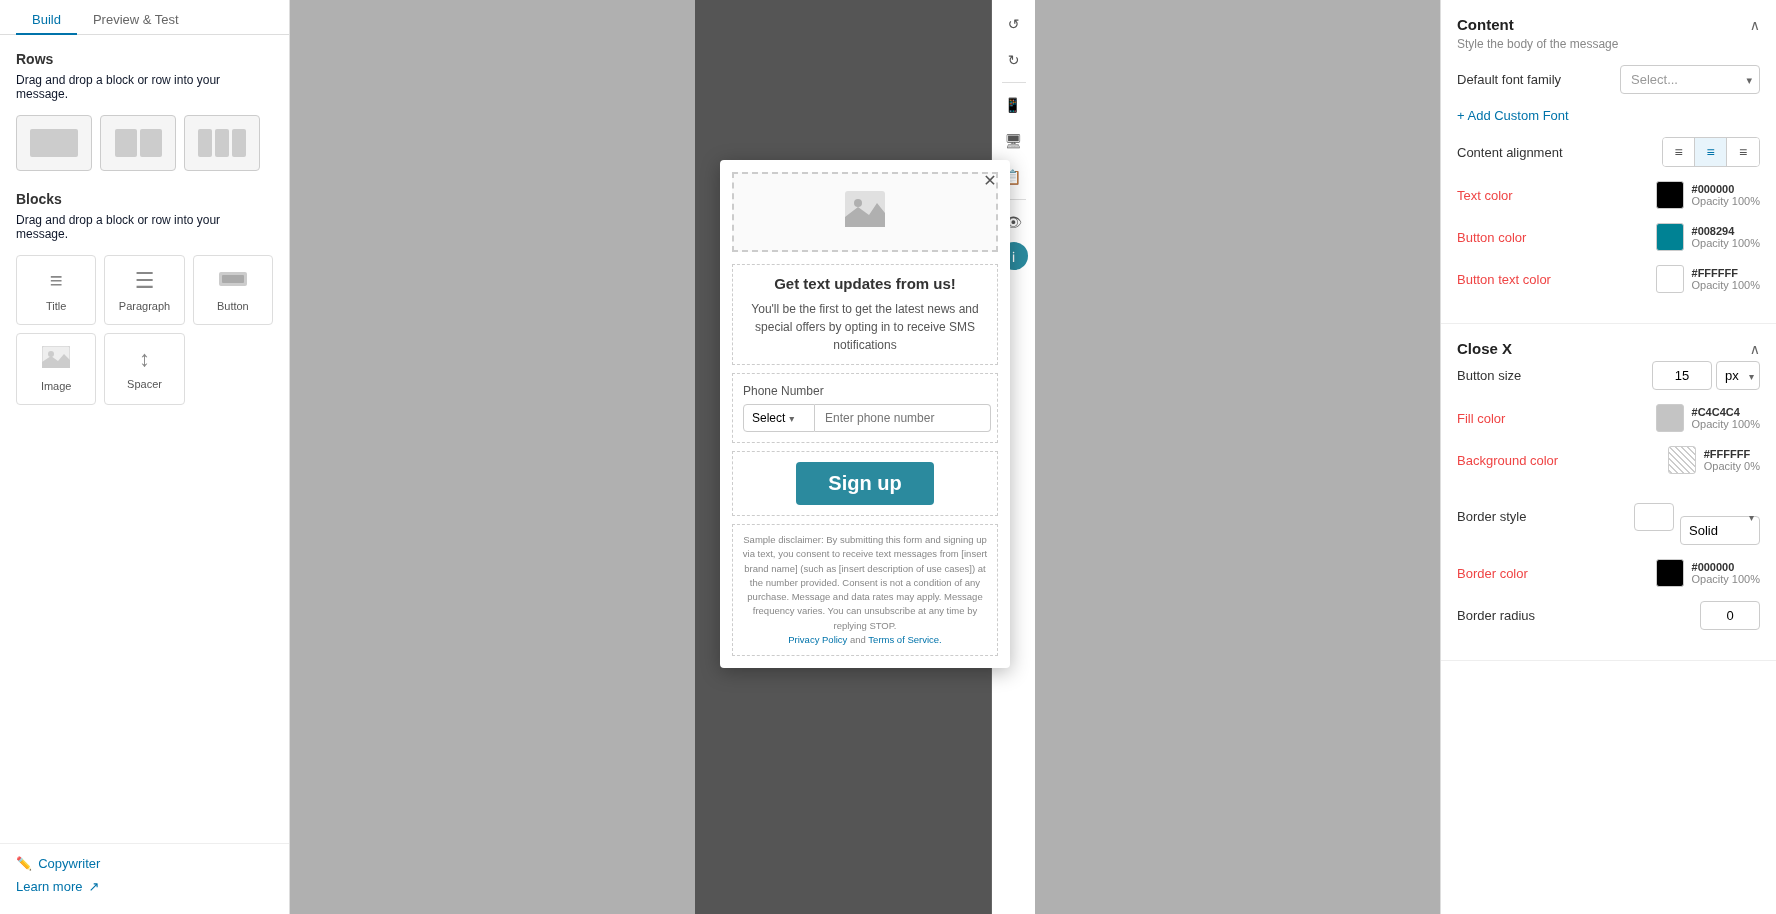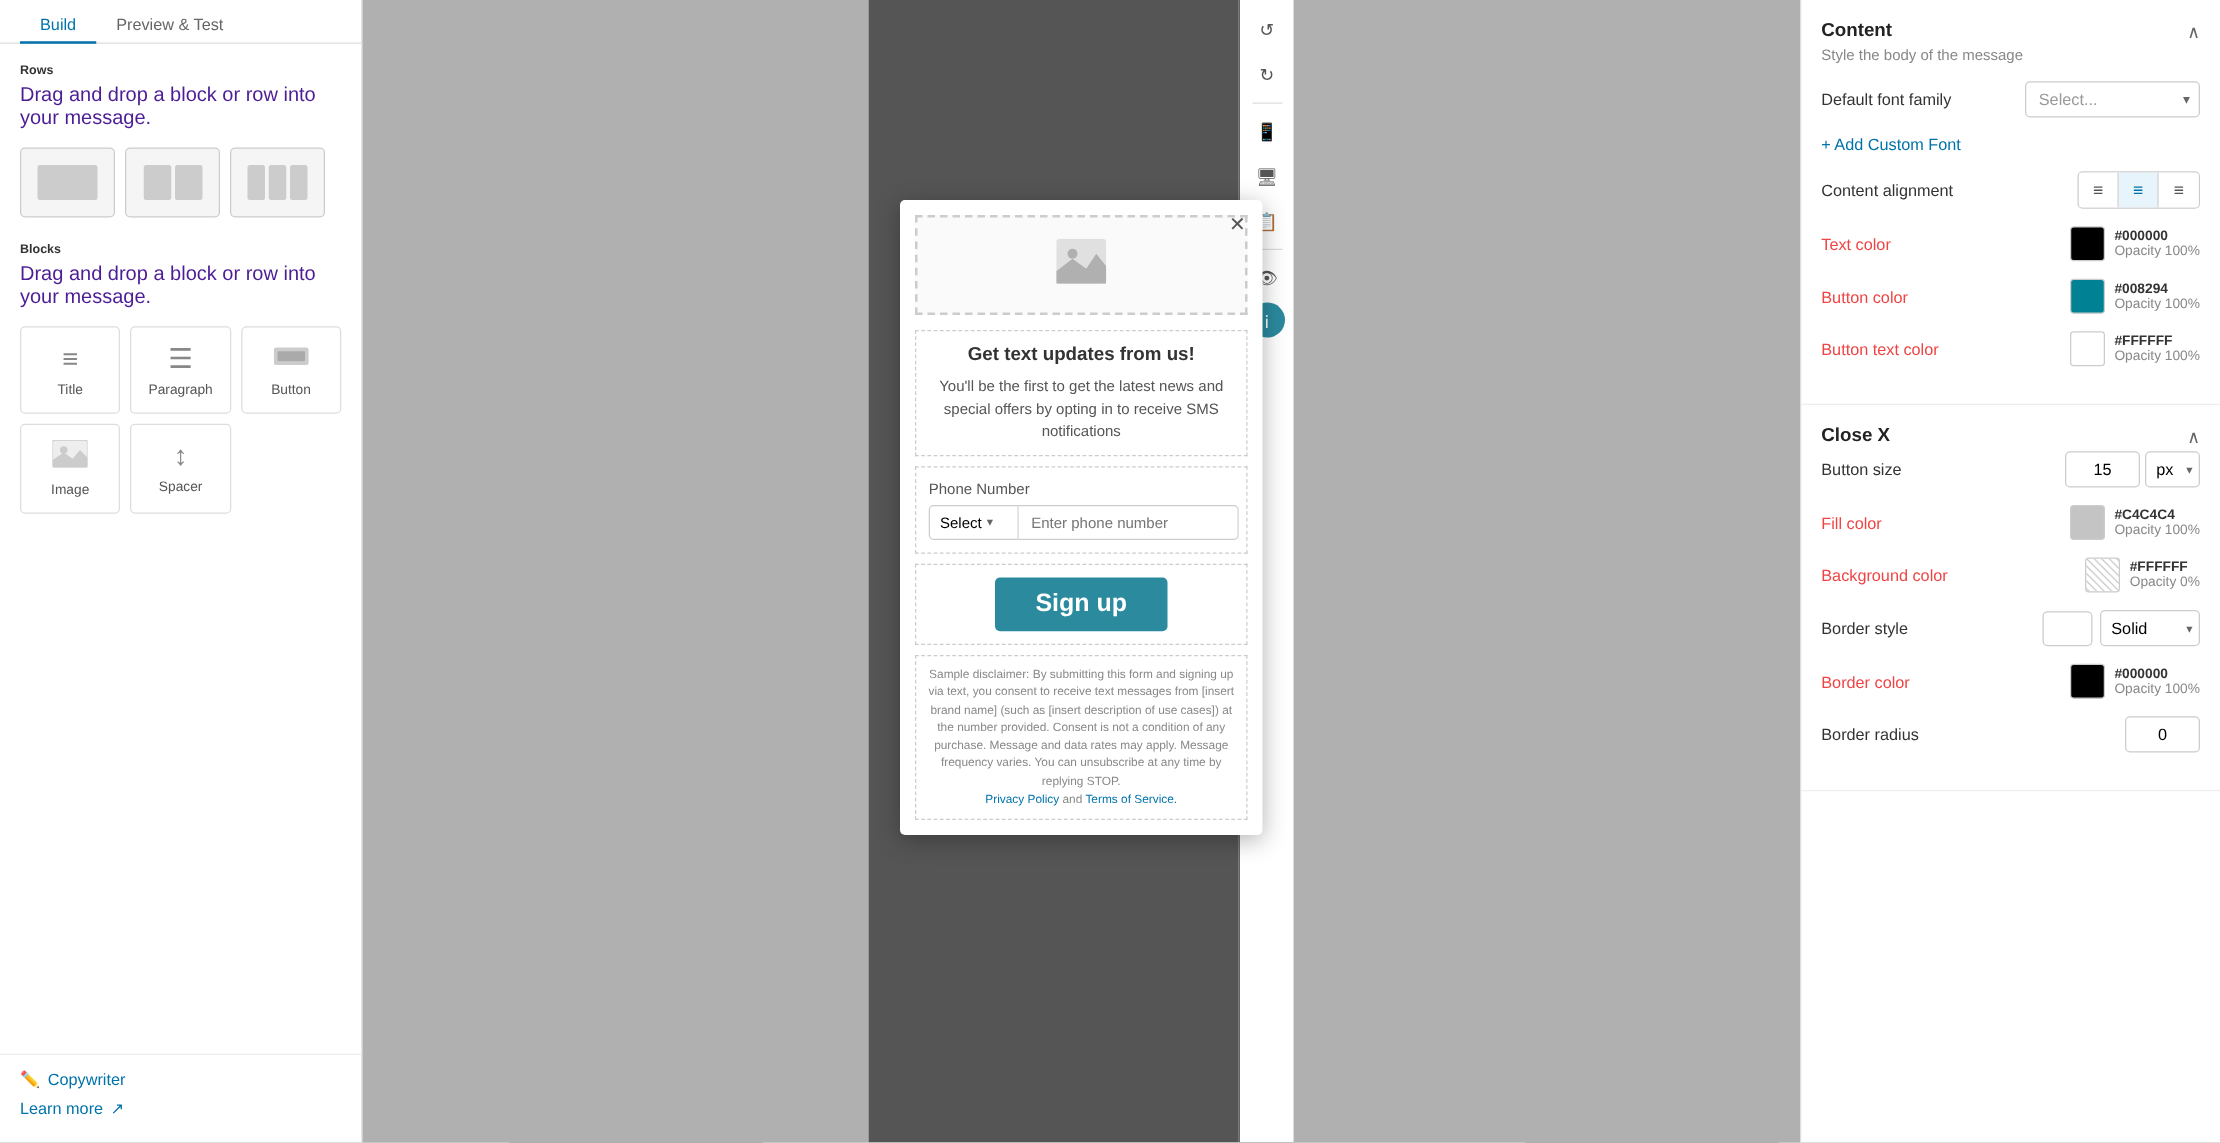--- a/index.html
+++ b/index.html
@@ -4,22 +4,22 @@
   <style>
     * { box-sizing: border-box; margin: 0; padding: 0; }
     body { font-family: -apple-system, BlinkMacSystemFont, 'Segoe UI', sans-serif; font-size: 13px; background: #f0f0f0; display: flex; height: 914px; overflow: hidden; }
 
     
     .left-panel { width: 290px; background: #fff; border-right: 1px solid #ddd; display: flex; flex-direction: column; padding: 0; flex-shrink: 0; }
     .tabs { display: flex; border-bottom: 1px solid #ddd; padding: 0 16px; }
     .tab { padding: 12px 16px 6px; font-size: 13px; color: #666; cursor: pointer; border-bottom: 2px solid transparent; margin-bottom: -1px; }
     .tab.active { color: #0073aa; border-bottom: 2px solid #0073aa; font-weight: 500; }
     .left-content { padding: 16px; overflow-y: auto; flex: 1; }
-    .section-title { font-size: 10px; font-weight: 600; color: #333; margin-bottom: 6px; }
-    .section-desc { font-size: 16px; color: #4c1d95; margin-bottom: 14px; }
+    .section-title { font-size: 14px; font-weight: 600; color: #333; margin-bottom: 6px; }
+    .section-desc { font-size: 12px; color: #0f172a; margin-bottom: 14px; }
     .row-blocks { display: flex; gap: 8px; margin-bottom: 20px; }
     .row-block { width: 76px; height: 56px; border: 1px solid #ccc; background: #f5f5f5; border-radius: 4px; display: flex; align-items: center; justify-content: center; cursor: pointer; }
     .row-block-inner { display: flex; gap: 3px; }
     .row-col { background: #ccc; border-radius: 2px; }
     .blocks-grid { display: grid; grid-template-columns: repeat(3, 1fr); gap: 8px; margin-bottom: 20px; }
     .block-item { border: 1px solid #ddd; border-radius: 4px; padding: 12px 8px; text-align: center; cursor: pointer; background: #fff; }
     .block-icon { font-size: 22px; margin-bottom: 6px; color: #888; }
     .block-label { font-size: 11px; color: #555; }
     .bottom-links { padding: 12px 16px; border-top: 1px solid #eee; }
     .bottom-link { display: flex; align-items: center; gap: 6px; color: #0073aa; font-size: 13px; cursor: pointer; text-decoration: none; margin-bottom: 8px; }
@@ -327,21 +327,21 @@
           <div class="opacity">Opacity 0%</div>
         </div>
       </div>
     </div>
 
     <div class="field-row">
       <div class="field-label">Border style</div>
       <div class="field-control" style="display:flex;gap:6px;align-items:center;">
         <div class="border-preview"></div>
         <div class="unit-wrapper">
-          <select class="unit-select" style="min-width:80px;">
+          <select class="unit-select" style="min-width:80px;margin-top:28px;">
             <option>Solid</option>
             <option>Dashed</option>
             <option>Dotted</option>
           </select>
         </div>
       </div>
     </div>
 
     <div class="color-row">
       <div class="color-label">Border color</div>

